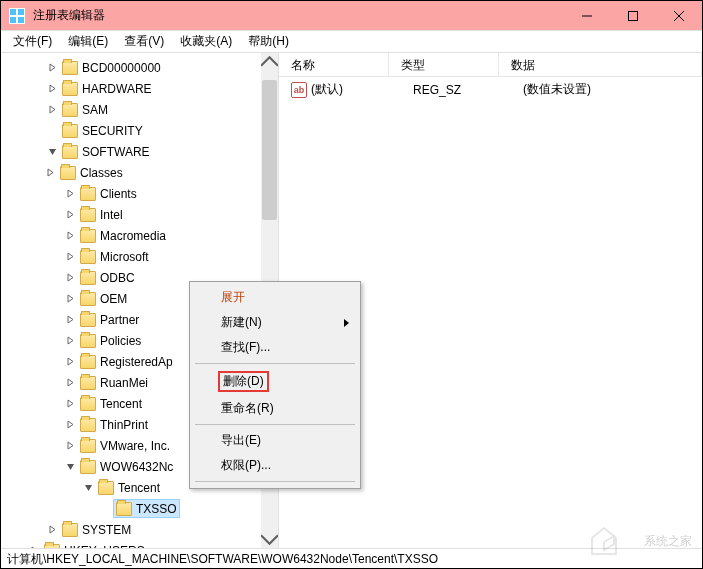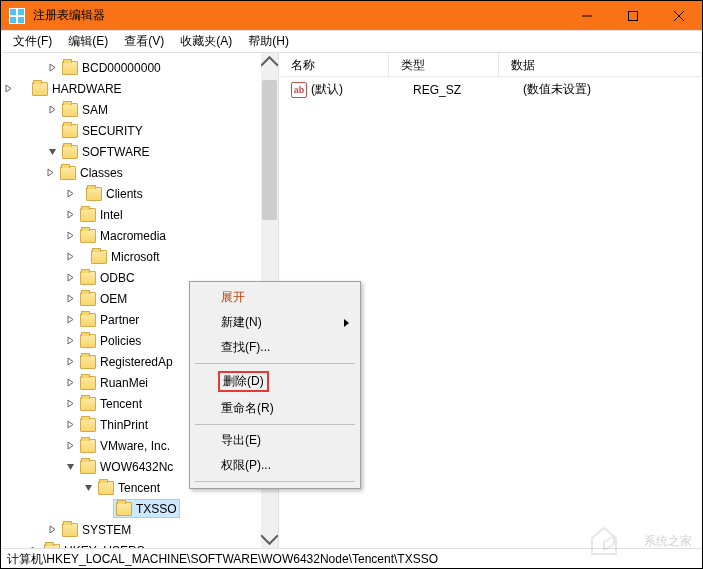--- a/index.html
+++ b/index.html
@@ -1,17 +1,17 @@
 <!DOCTYPE html>
 <html><head>
 <meta charset="utf-8">
 <style>
 * { margin: 0; padding: 0; box-sizing: border-box; font-family: "Microsoft YaHei", "Segoe UI", sans-serif; font-size: 12px; }
 body { background: #fff; width: 703px; height: 569px; border: 1px solid #000; overflow: hidden; position: relative; }
-.titlebar { height: 30px; display: flex; align-items: center; padding-left: 8px; background: #f97316; border-bottom: 1px solid #e0e0e0; }
+.titlebar { height: 30px; display: flex; align-items: center; padding-left: 8px; background: #fca5a5; border-bottom: 1px solid #e0e0e0; }
 .titlebar-icon { width: 16px; height: 16px; background: #0078d7; margin-right: 8px; display: flex; flex-wrap: wrap; }
 .titlebar-icon span { width: 50%; height: 50%; border: 1px solid #fff; background: #4fc3f7; }
 .titlebar-title { flex: 1; }
 .win-controls { display: flex; }
 .win-btn { width: 46px; height: 30px; display: flex; align-items: center; justify-content: center; }
 .win-btn svg { width: 10px; height: 10px; }
 .menubar { height: 22px; display: flex; align-items: center; padding: 0 4px; border-bottom: 1px solid #e0e0e0; }
 .menu-item { padding: 2px 8px; cursor: default; }
 .content { display: flex; height: 495px; }
 .tree-pane { width: 278px; overflow: hidden; position: relative; border-right: 1px solid #e0e0e0; }
@@ -90,21 +90,21 @@
           <span class="expander">
             <svg viewBox="0 0 9 9">
               <path d="M2 1 L7 4.5 L2 8 Z" fill="none" stroke="#666"></path>
             </svg>
           </span>
           <span class="label-wrap">
             <span class="folder-icon"></span>
             <span>BCD00000000</span>
           </span>
         </div>
-        <div class="tree-row" style=" gap: 14px;">
+        <div class="tree-row" style="padding-left: 44px;">
           <span class="expander">
             <svg viewBox="0 0 9 9">
               <path d="M2 1 L7 4.5 L2 8 Z" fill="none" stroke="#666"></path>
             </svg>
           </span>
           <span class="label-wrap">
             <span class="folder-icon"></span>
             <span>HARDWARE</span>
           </span>
         </div>
@@ -141,21 +141,21 @@
           <span class="expander">
             <svg viewBox="0 0 9 9">
               <path d="M2 1 L7 4.5 L2 8 Z" fill="none" stroke="#666"></path>
             </svg>
           </span>
           <span class="label-wrap">
             <span class="folder-icon"></span>
             <span>Classes</span>
           </span>
         </div>
-        <div class="tree-row" style="padding-left: 62px; gap: 6px;">
+        <div class="tree-row" style="padding-left: 62px;">
           <span class="expander">
             <svg viewBox="0 0 9 9">
               <path d="M2 1 L7 4.5 L2 8 Z" fill="none" stroke="#666"></path>
             </svg>
           </span>
           <span class="label-wrap">
             <span class="folder-icon"></span>
             <span>Clients</span>
           </span>
         </div>
@@ -174,21 +174,21 @@
           <span class="expander">
             <svg viewBox="0 0 9 9">
               <path d="M2 1 L7 4.5 L2 8 Z" fill="none" stroke="#666"></path>
             </svg>
           </span>
           <span class="label-wrap">
             <span class="folder-icon"></span>
             <span>Macromedia</span>
           </span>
         </div>
-        <div class="tree-row" style="padding-left: 62px; gap: 11px;">
+        <div class="tree-row" style="padding-left: 62px;">
           <span class="expander">
             <svg viewBox="0 0 9 9">
               <path d="M2 1 L7 4.5 L2 8 Z" fill="none" stroke="#666"></path>
             </svg>
           </span>
           <span class="label-wrap">
             <span class="folder-icon"></span>
             <span>Microsoft</span>
           </span>
         </div>

